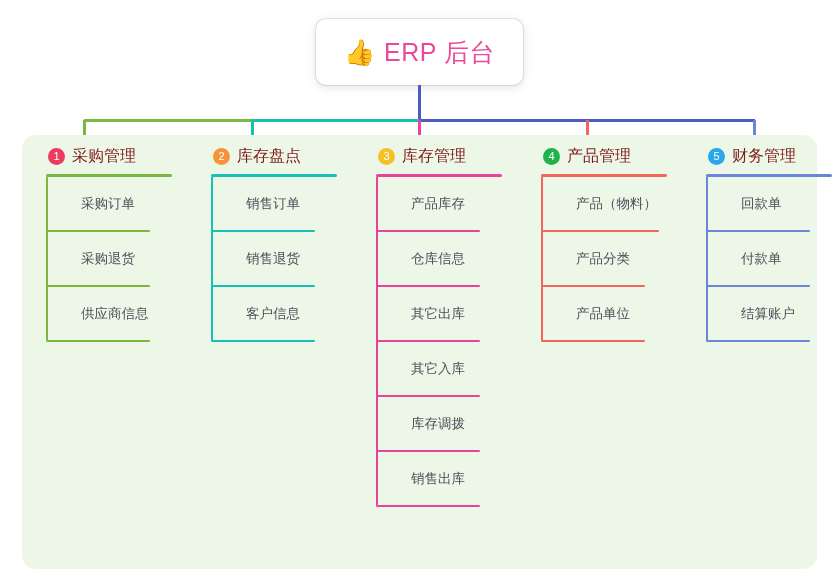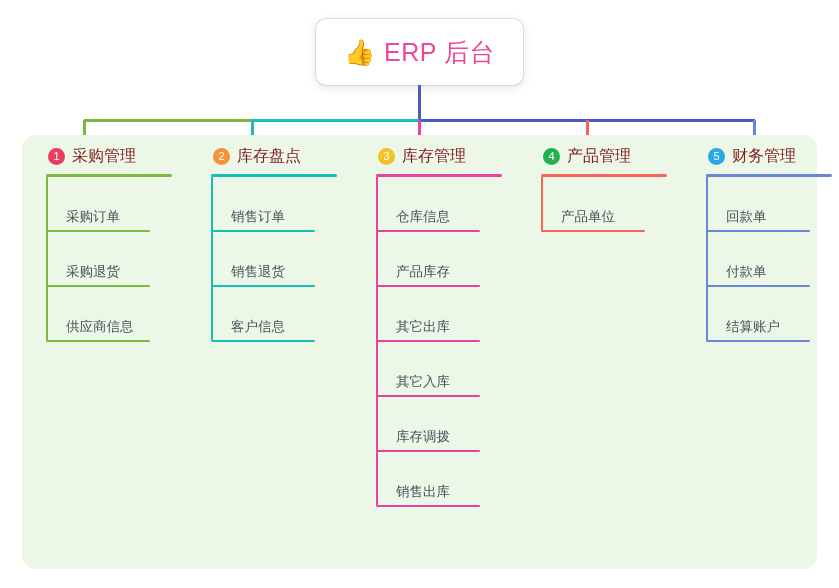--- a/index.html
+++ b/index.html
@@ -131,21 +131,22 @@
     position: relative;
     height: 55px;
     padding-left: 20px;
     display: flex;
     align-items: flex-end;
   }
   .leaf-text {
     font-size: 13.5px;
     color: #4a5058;
     white-space: nowrap;
-    padding-bottom: 6px;
+    padding-bottom: 19px;
+    margin-left: 15px;
   }
   .leaf-rule {
     position: absolute;
     left: 0;
     bottom: 0;
     height: 2px;
     width: 104px;
     border-radius: 1px;
   }
   .leaf.wide .leaf-rule { width: 118px; }
@@ -225,25 +226,25 @@
         </div>
         <div class="column col-2">
           <div class="col-header">
             <span class="badge" style="background: rgb(246, 192, 41);">3</span>
             <span class="col-title">库存管理</span>
             <div class="col-rule" style="background: rgb(232, 68, 155);"></div>
           </div>
           <div class="leaf-list">
             <div class="spine" style="background: rgb(232, 68, 155);"></div>
             <div class="leaf">
+              <span class="leaf-text">产品库存</span>
+              <div class="leaf-rule" style="background: rgb(232, 68, 155);"></div>
+            </div>
+            <div class="leaf">
               <span class="leaf-text">仓库信息</span>
-              <div class="leaf-rule" style="background: rgb(232, 68, 155);"></div>
-            </div>
-            <div class="leaf">
-              <span class="leaf-text">产品库存</span>
               <div class="leaf-rule" style="background: rgb(232, 68, 155);"></div>
             </div>
             <div class="leaf">
               <span class="leaf-text">其它出库</span>
               <div class="leaf-rule" style="background: rgb(232, 68, 155);"></div>
             </div>
             <div class="leaf">
               <span class="leaf-text">其它入库</span>
               <div class="leaf-rule" style="background: rgb(232, 68, 155);"></div>
             </div>
@@ -258,20 +259,28 @@
           </div>
         </div>
         <div class="column col-3">
           <div class="col-header">
             <span class="badge" style="background: rgb(34, 177, 76);">4</span>
             <span class="col-title">产品管理</span>
             <div class="col-rule" style="background: rgb(244, 101, 90);"></div>
           </div>
           <div class="leaf-list">
             <div class="spine" style="background: rgb(244, 101, 90);"></div>
+            <div class="leaf wide">
+              <span class="leaf-text">产品（物料）</span>
+              <div class="leaf-rule" style="background: rgb(244, 101, 90);"></div>
+            </div>
+            <div class="leaf">
+              <span class="leaf-text">产品分类</span>
+              <div class="leaf-rule" style="background: rgb(244, 101, 90);"></div>
+            </div>
             <div class="leaf">
               <span class="leaf-text">产品单位</span>
               <div class="leaf-rule" style="background: rgb(244, 101, 90);"></div>
             </div>
           </div>
         </div>
         <div class="column col-4">
           <div class="col-header">
             <span class="badge" style="background: rgb(41, 167, 232);">5</span>
             <span class="col-title">财务管理</span>

